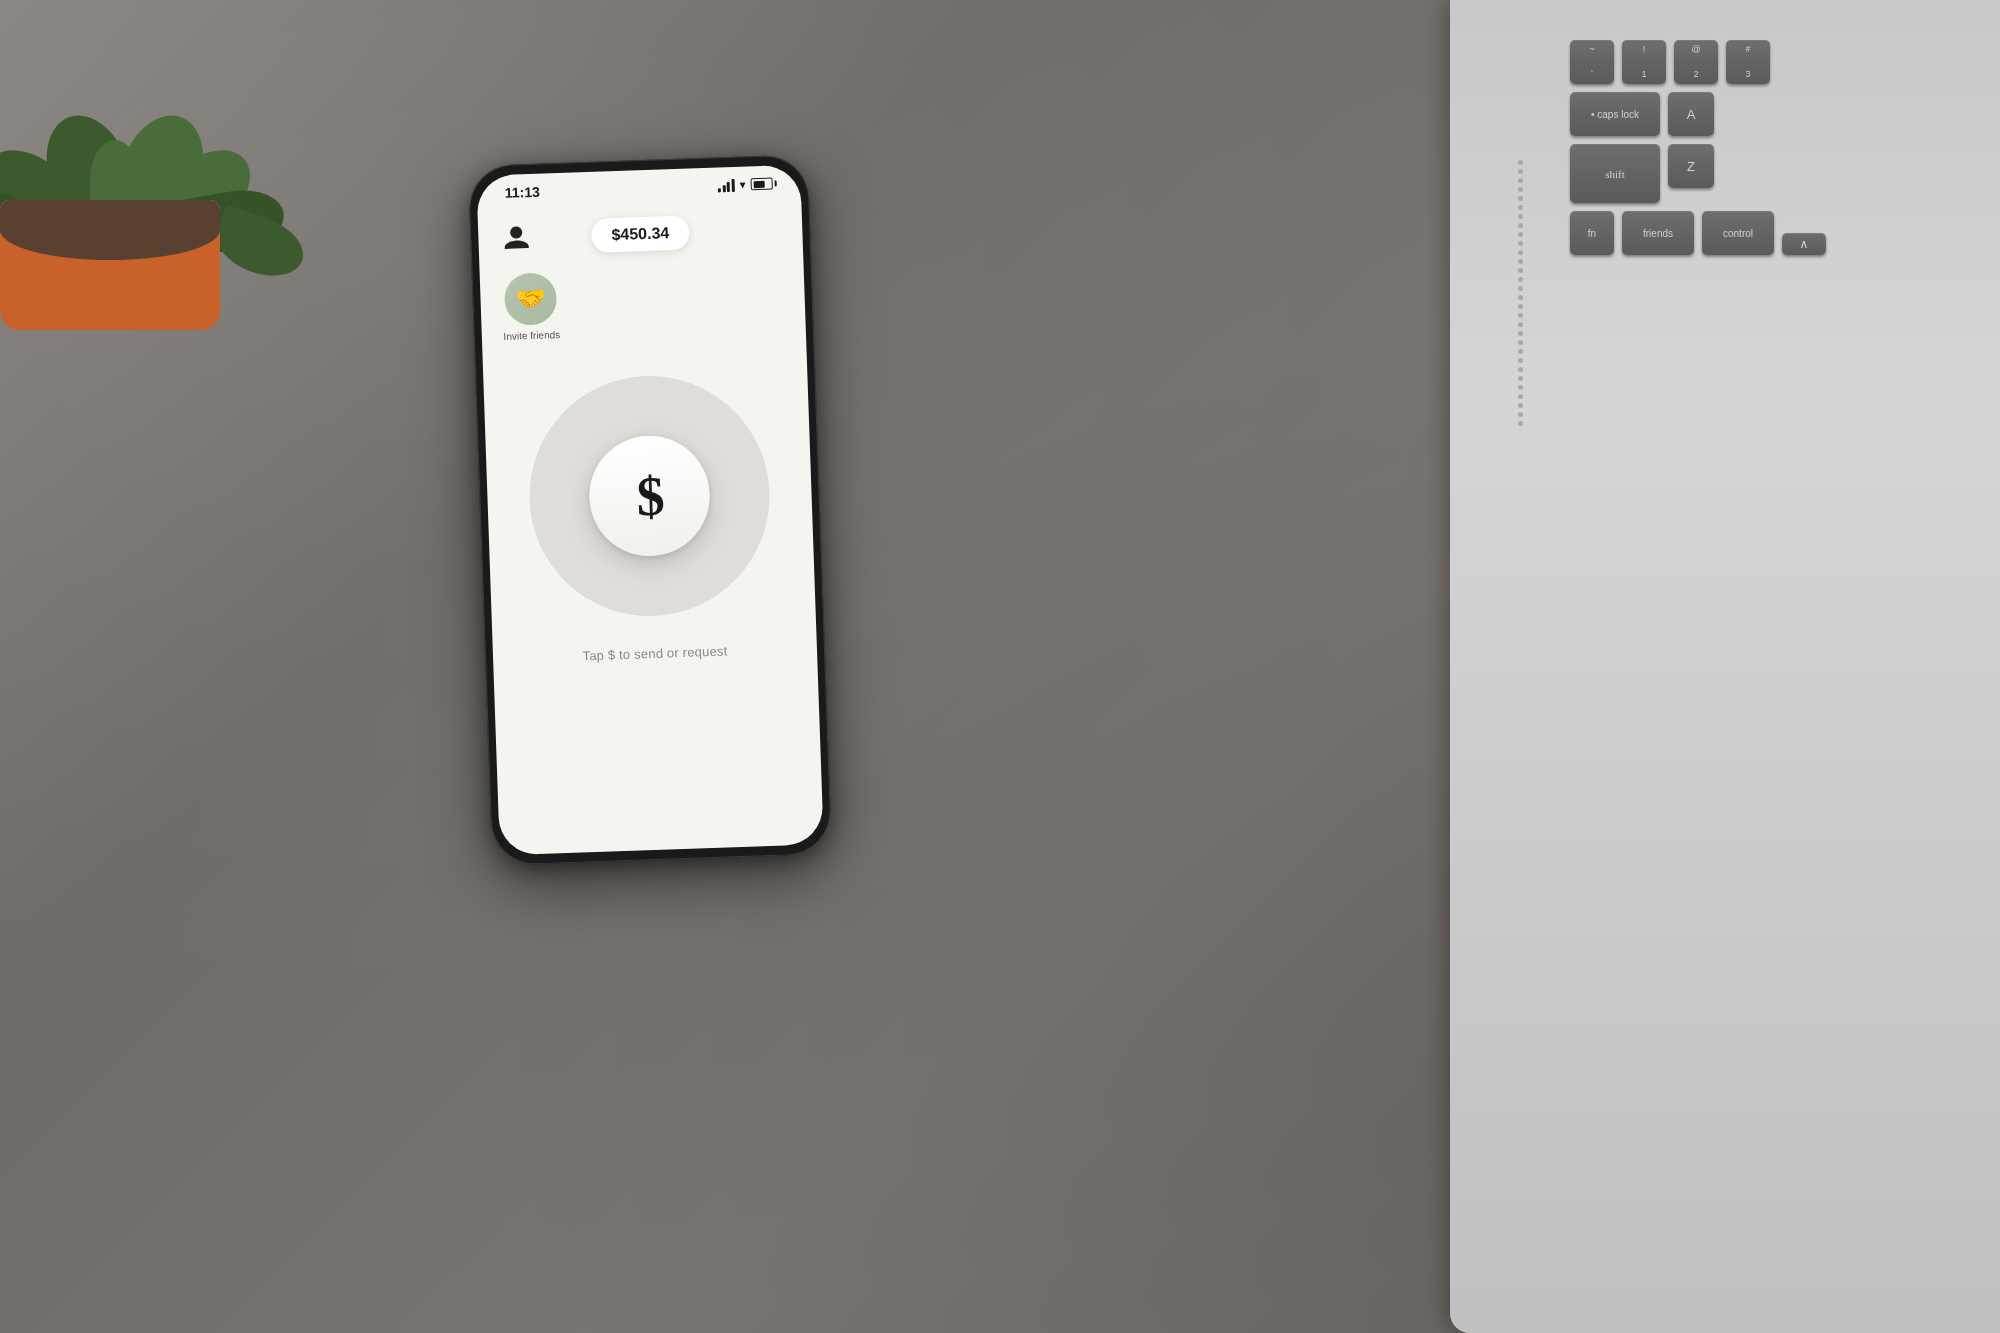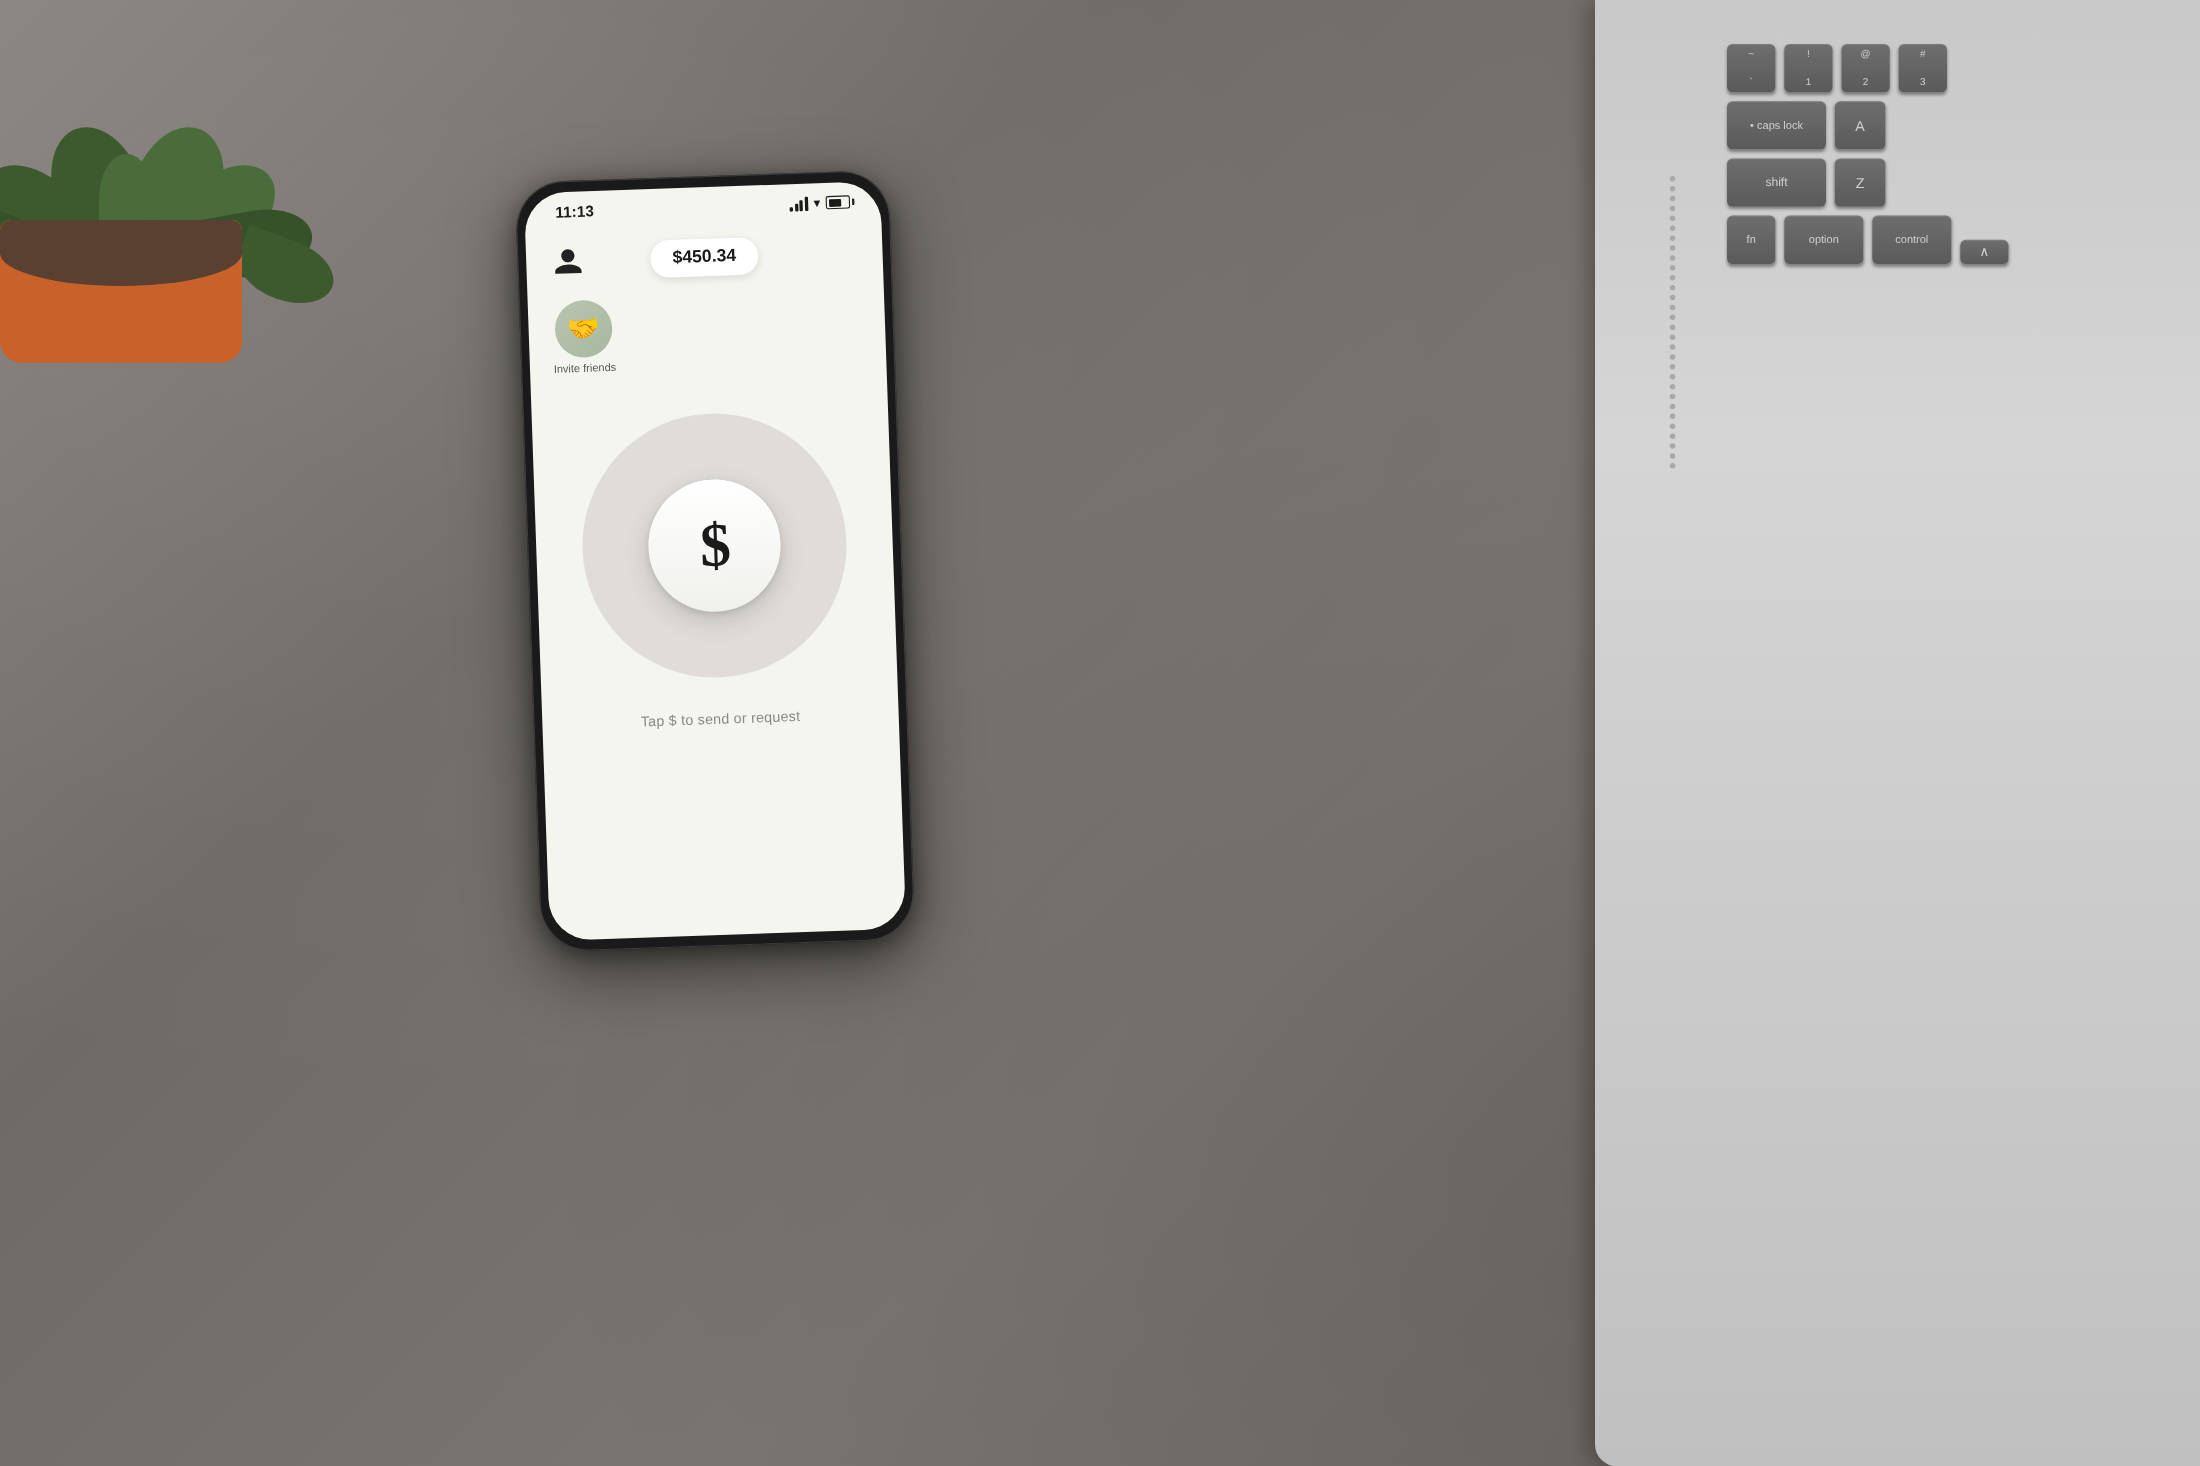--- a/index.html
+++ b/index.html
@@ -158,21 +158,21 @@
       display: flex;
       align-items: center;
       justify-content: center;
       box-shadow: 0 2px 3px rgba(0,0,0,0.4), inset 0 1px 0 rgba(255,255,255,0.1);
       font-family: -apple-system, sans-serif;
       flex-shrink: 0;
     }
 
     .key-sm { width: 44px; height: 44px; font-size: 10px; }
     .key-lg { width: 72px; height: 44px; font-size: 11px; }
-    .key-xl { width: 90px; height: 44px; font-size: 11px; }
+    .key-xl { width: 90px; height: 59px; font-size: 11px; font-family: Liberation Serif, serif; }
     .key-letter { width: 46px; height: 44px; font-size: 13px; }
 
     .key-top {
       display: flex;
       flex-direction: column;
       align-items: center;
       justify-content: space-between;
       padding: 4px 0;
       height: 100%;
       font-size: 9px;
@@ -504,21 +504,21 @@
         <div class="key key-letter">A</div>
       </div>
 
       <div class="key-row">
         <div class="key key-xl" style="font-size:11px;">shift</div>
         <div class="key key-letter">Z</div>
       </div>
 
       <div class="key-row">
         <div class="key key-sm" style="font-size:10px;text-align:center;">fn</div>
-        <div class="key key-lg" style="font-size:10px;">option</div>
+        <div class="key key-lg" style="font-size:10px;">friends</div>
         <div class="key key-lg" style="font-size:10px;">control</div>
         <div class="key" style="width:44px;height:22px;font-size:12px;align-self:flex-end;">∧</div>
       </div>
 
     </div>
   </div>
 </div>
 
 <div class="phone-container">
   <div class="phone-body">

